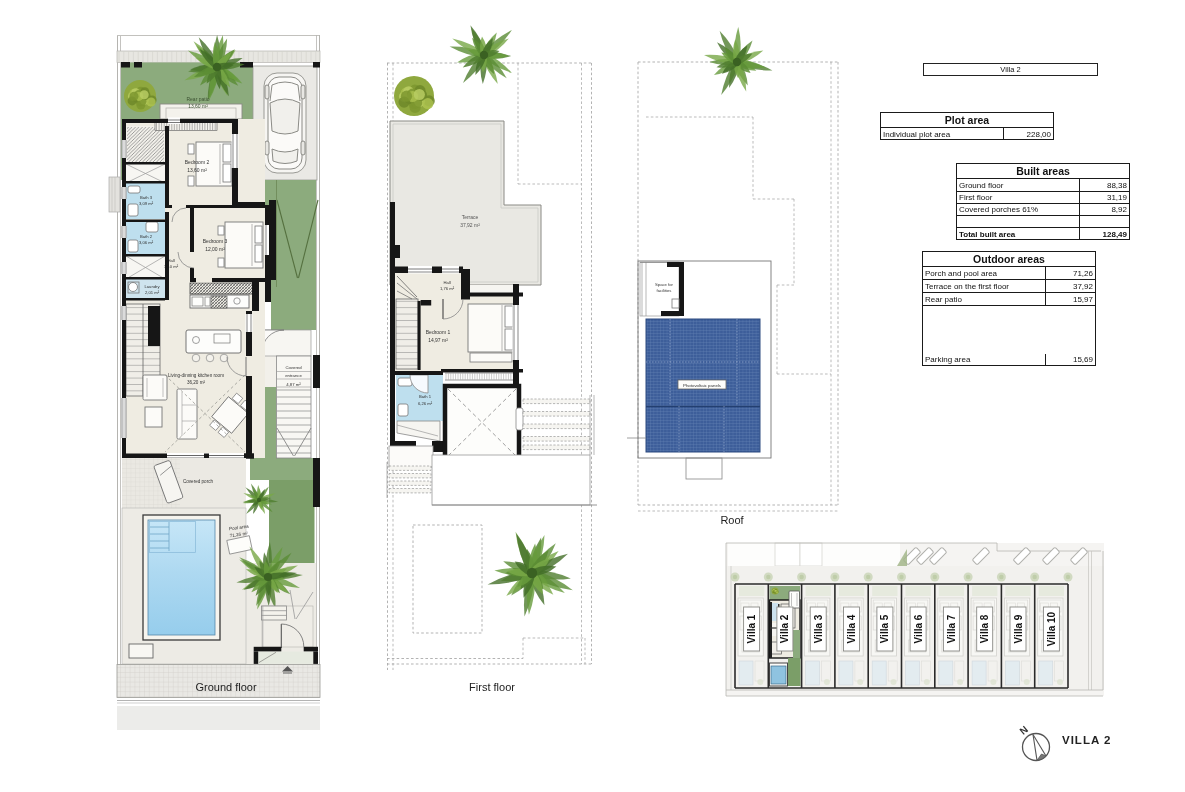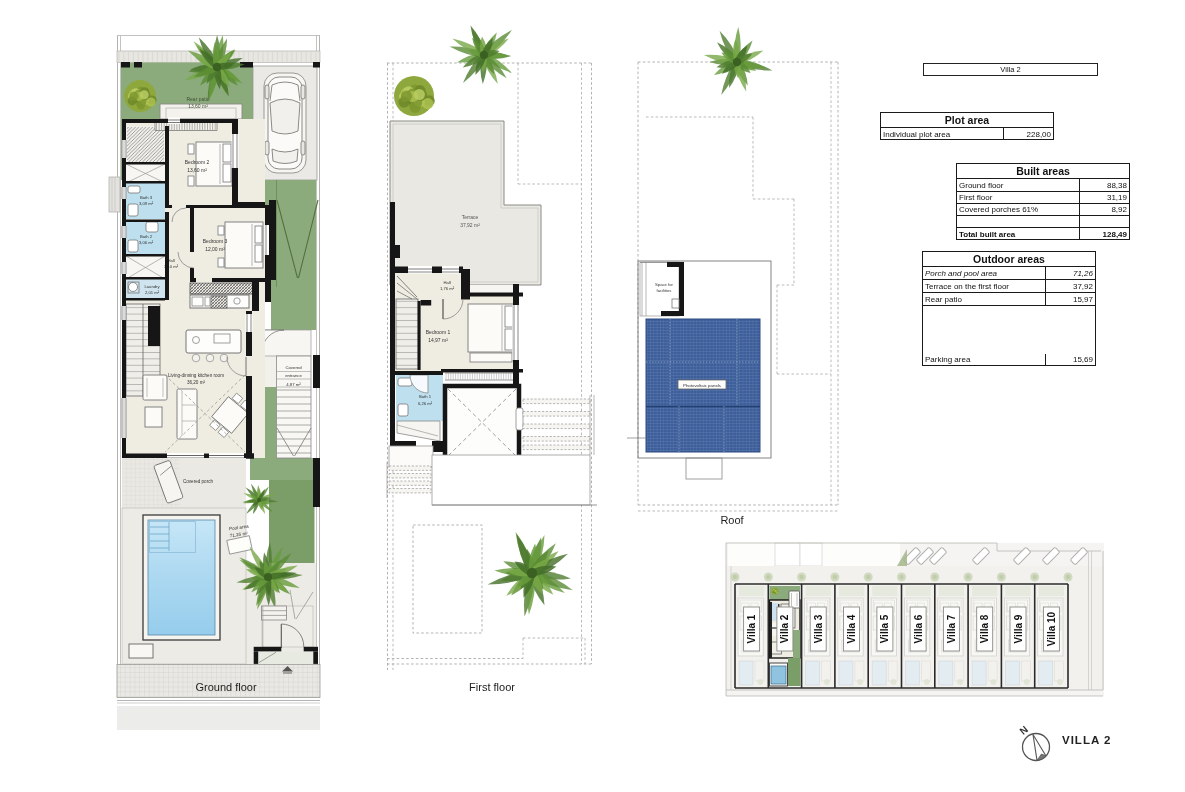--- a/index.html
+++ b/index.html
@@ -1028,21 +1028,21 @@
       <span class="val"></span>
       <span class="div" style="left:122px;"></span>
     </div>
     <div class="row" style="height:11px;border-bottom:none;font-weight:bold;text-align:center;">
       <span class="lab">Total built area</span>
       <span class="val">128,49</span>
       <span class="div" style="left:122px;"></span>
     </div>
   </div><div class="tbl" style="left:922px;top:251px;width:172px;">
     <div class="hd" style="height:14px;line-height:14px;text-align:center;">Outdoor areas</div>
-    <div class="row" style="height:12px;font-style:italic;">
+    <div class="row" style="height:12px;">
       <span class="lab">Porch and pool area</span>
       <span class="val">71,26</span>
       <span class="div" style="left:122px;"></span>
     </div>
     <div class="row" style="height:12px;">
       <span class="lab">Terrace on the first floor</span>
       <span class="val">37,92</span>
       <span class="div" style="left:122px;"></span>
     </div>
     <div class="row" style="height:11.5px;">

